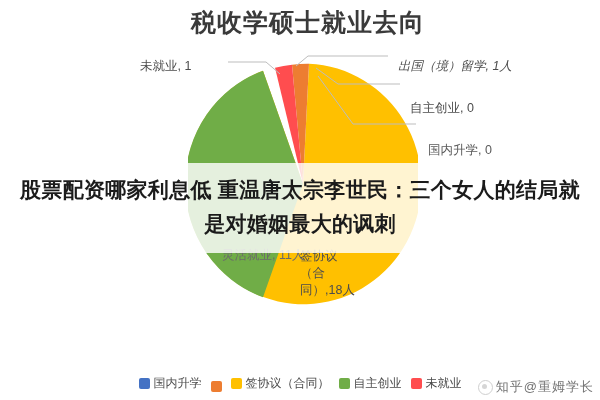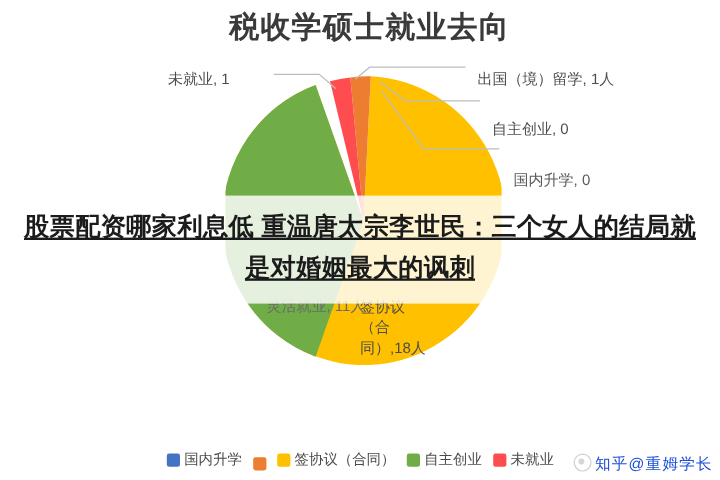--- a/index.html
+++ b/index.html
@@ -34,40 +34,39 @@
 
   
   .lbl{
     position:absolute;
     font-size:12.5px;
     color:#4d4d4d;
     white-space:nowrap;
     line-height:1.35;
   }
   .lbl-weishi{left:140px;top:58px;}
-  .lbl-chuguo{left:398px;top:58px;}
+  .lbl-chuguo{left:398px;top:58px;font-style:italic;}
   .lbl-zizhu{left:410px;top:100px;}
   .lbl-guonei{left:428px;top:142px;color:#5a5a5a;}
   .lbl-linghuo{left:222px;top:247px;color:#6a6a6a;}
   .lbl-qian{left:300px;top:248px;width:62px;white-space:normal;color:#4d4d4d;}
 
   
   .headline{
     position:absolute;
     left:0;right:0;top:163px;
     background:rgba(255,255,255,0.82);
     padding:10px 14px 12px 14px;
     box-sizing:border-box;
     text-align:center;
     font-size:21px;
     font-weight:bold;
     color:#1b1b1b;
     line-height:1.62;
     letter-spacing:0.3px;
-    text-decoration:underline;
   }
 
   
   .legend{
     position:absolute;
     left:0;right:0;bottom:8px;
     height:22px;
     display:flex;
     align-items:flex-end;
     justify-content:center;
@@ -76,23 +75,23 @@
     box-sizing:border-box;
   }
   .legend-item{display:flex;align-items:center;gap:4px;font-size:12px;color:#4a4a4a;white-space:nowrap;}
   .swatch{width:11px;height:11px;border-radius:2px;display:inline-block;flex:none;}
 
   
   .watermark{
     position:absolute;
     right:6px;bottom:4px;
     font-size:13px;
-    color:#1d4ed8;
+    color:#737373;
     display:flex;
-    align-items:flex-start;
+    align-items:center;
     gap:3px;
     letter-spacing:1px;
   }
   .wm-logo{
     display:inline-block;
     width:13px;height:13px;
     border-radius:50%;
     border:1.5px solid #cfcfcf;
     position:relative;
   }

